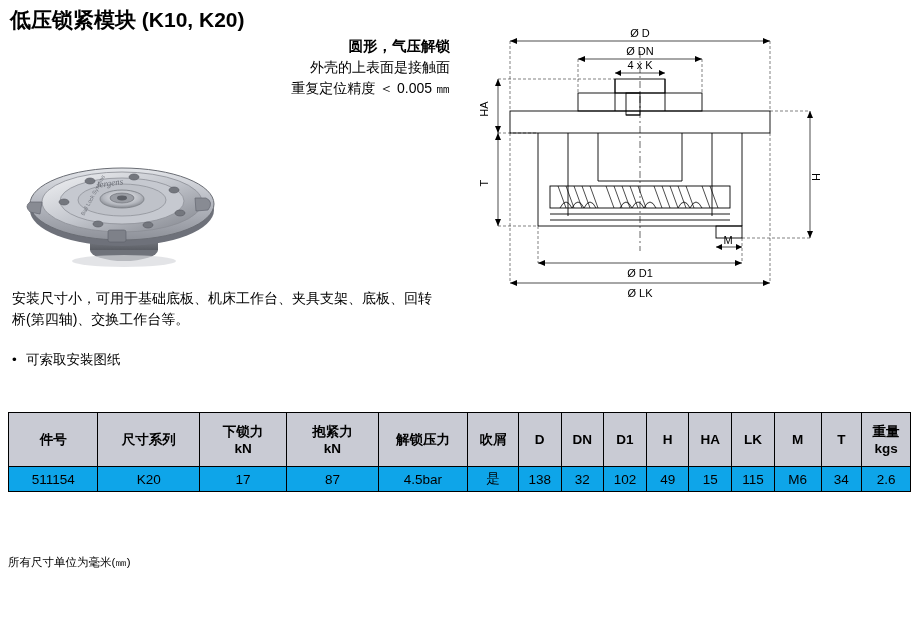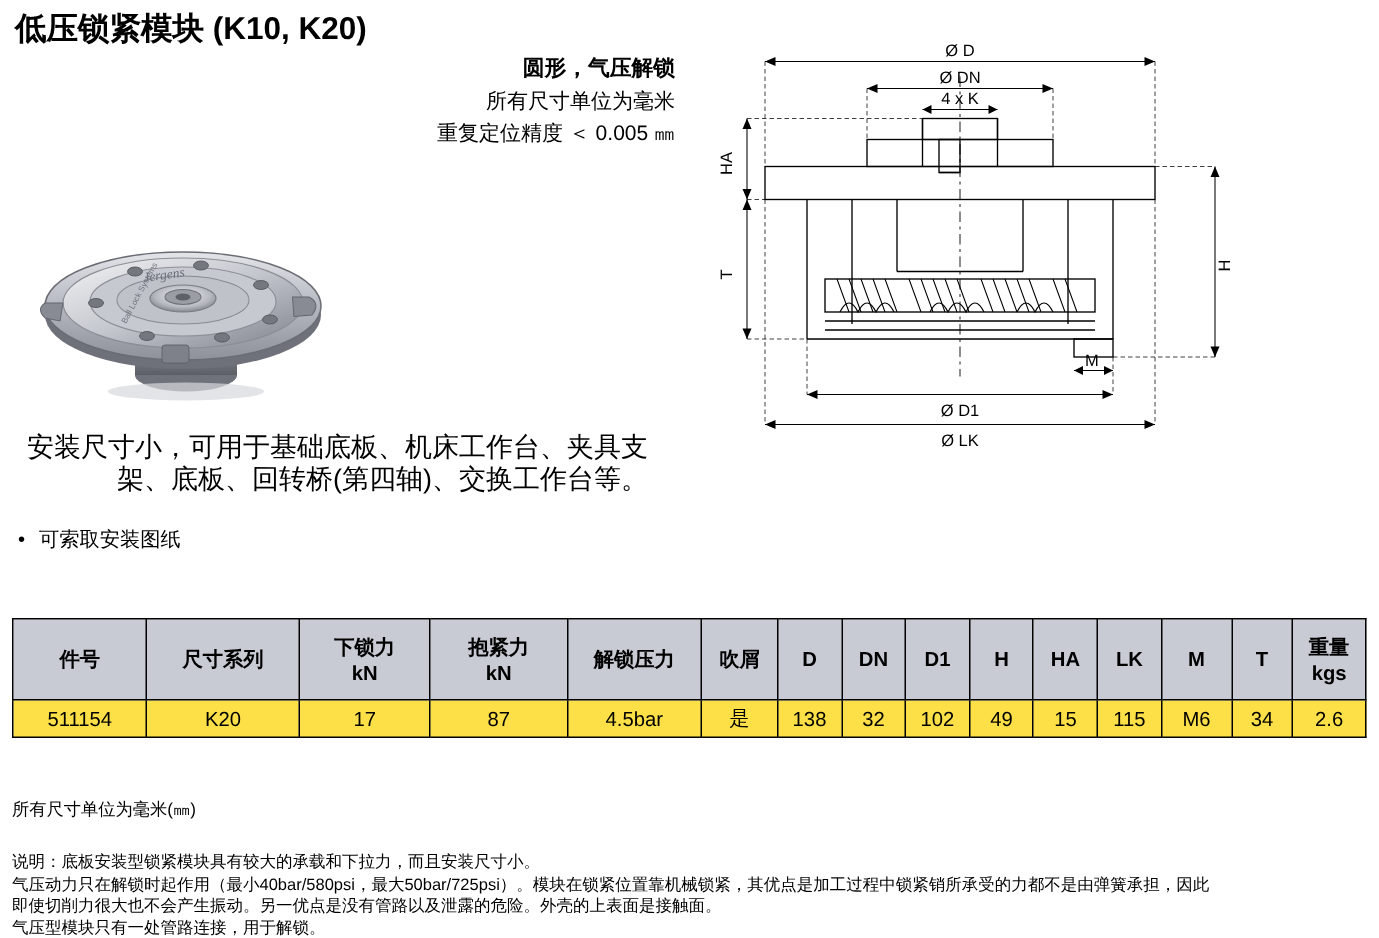--- a/index.html
+++ b/index.html
@@ -23,21 +23,21 @@
   .sub-line.first { font-weight: bold; font-size: 14.5px; }
 
   
   .photo-wrap {
     position: absolute; left: 12px; top: 118px; width: 230px; height: 160px;
   }
 
   
   .photo-caption {
     position: absolute; left: 12px; top: 288px; width: 420px;
-    font-size: 18px; line-height: 21px; text-align: right;
+    font-size: 14px; line-height: 21px;
   }
   .bullet-line {
     position: absolute; left: 12px; top: 350px; width: 420px;
     font-size: 13.5px; line-height: 20px;
   }
   .bullet-line .dot { display: inline-block; width: 14px; }
 
   
   .drawing { position: absolute; left: 410px; top: 11px; width: 500px; height: 290px; }
 
@@ -54,52 +54,52 @@
     padding: 2px 3px;
   }
   table.spec thead th {
     background: #c9cbd4;
     font-weight: bold;
     height: 54px;
     line-height: 17px;
     font-size: 13.5px;
   }
   table.spec tbody td { height: 25px; font-size: 13.5px; }
-  table.spec tbody tr.alt td { background: #fde047; }
+  table.spec tbody tr.alt td { background: #0ea5e9; }
   .col-pn { width: 88px; }
   .col-series { width: 100px; }
   .col-force { width: 86px; }
   .col-clamp { width: 90px; }
   .col-press { width: 88px; }
   .col-blow { width: 50px; }
   .col-dim { width: 42px; }
   .col-m { width: 46px; }
   .col-t { width: 40px; }
   .col-w { width: 48px; }
 
   
   .unit-note {
-    position: absolute; left: 8px; top: 532px;
+    position: absolute; left: 8px; top: 555px;
     font-size: 11.5px;
   }
   .note-block {
     position: absolute; left: 8px; top: 568px; width: 890px;
     font-size: 11px; line-height: 14.5px;
   }
   .note-block p { margin: 0; }
 </style>
 </head>
 <body>
 
 <div class="page">
 
   <div class="title-block">
     <div class="main-title">低压锁紧模块 (K10, K20)</div>
     <div class="sub-line first">圆形，气压解锁</div>
-    <div class="sub-line">所有尺寸单位为毫米</div>
+    <div class="sub-line">外壳的上表面是接触面</div>
     <div class="sub-line">重复定位精度 ＜ 0.005 ㎜</div>
   </div>
 
   <div class="photo-wrap">
     <svg width="230" height="160" viewBox="0 0 230 160">
       <defs>
         <linearGradient id="metal" x1="0" y1="0" x2="0" y2="1">
           <stop offset="0%" stop-color="#e3e5e9"></stop>
           <stop offset="45%" stop-color="#b9bcc4"></stop>
           <stop offset="100%" stop-color="#8e9199"></stop>
@@ -343,20 +343,14 @@
           <td>115</td>
           <td>M6</td>
           <td>34</td>
           <td>2.6</td>
         </tr>
       </tbody>
     </table>
   </div>
 
   <div class="unit-note">所有尺寸单位为毫米(㎜)</div>
-  <div class="note-block">
-    <p>说明：底板安装型锁紧模块具有较大的承载和下拉力，而且安装尺寸小。</p>
-    <p>气压动力只在解锁时起作用（最小40bar/580psi，最大50bar/725psi）。模块在锁紧位置靠机械锁紧，其优点是加工过程中锁紧销所承受的力都不是由弹簧承担，因此</p>
-    <p>即使切削力很大也不会产生振动。另一优点是没有管路以及泄露的危险。外壳的上表面是接触面。</p>
-    <p>气压型模块只有一处管路连接，用于解锁。</p>
-  </div>
 
 </div>
 
 </body></html>

